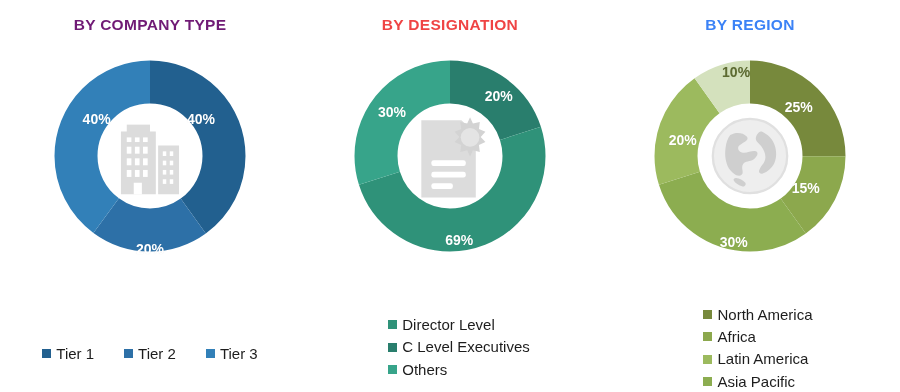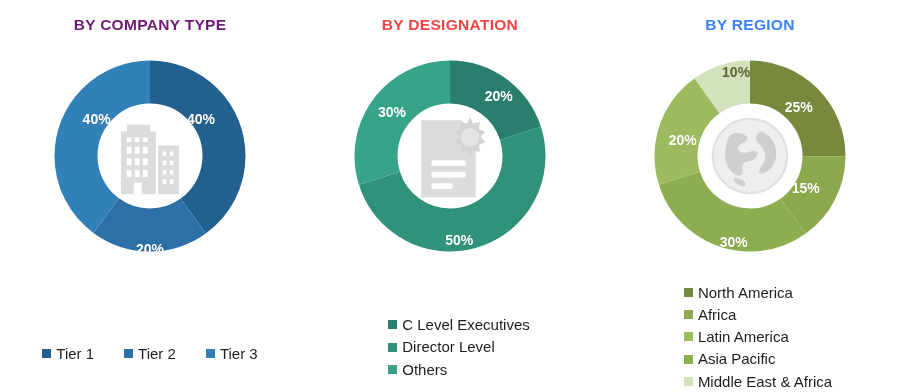--- a/index.html
+++ b/index.html
@@ -179,21 +179,21 @@
     <div class="donut-wrap">
       <svg viewBox="0 0 232 232">
         <g transform="rotate(-90 116 116)">
           <circle cx="116" cy="116" r="74" fill="none" stroke="#297e6d" stroke-width="43" stroke-dasharray="92.99 371.97" stroke-dashoffset="0"></circle>
           <circle cx="116" cy="116" r="74" fill="none" stroke="#2f9279" stroke-width="43" stroke-dasharray="232.48 232.48" stroke-dashoffset="-92.99"></circle>
           <circle cx="116" cy="116" r="74" fill="none" stroke="#37a48a" stroke-width="43" stroke-dasharray="139.49 325.47" stroke-dashoffset="-325.47"></circle>
         </g>
       </svg>
 
       <div class="pct-label" style="left:71%; top:24%">20%</div>
-      <div class="pct-label" style="left:54%; top:86%">50%</div>
+      <div class="pct-label" style="left:54%; top:86%">69%</div>
       <div class="pct-label" style="left:25%; top:31%">30%</div>
 
       <div class="center-icon">
         <svg width="60" height="66" viewBox="0 0 60 66" aria-hidden="true">
           <path d="M10 8 h28 l10 10 v44 h-38 z" fill="#dcdcdc"></path>
           <g fill="#ffffff">
             <rect x="17" y="36" width="24" height="4" rx="1.6"></rect>
             <rect x="17" y="44" width="24" height="4" rx="1.6"></rect>
             <rect x="17" y="52" width="15" height="4" rx="1.6"></rect>
           </g>
@@ -201,26 +201,26 @@
             <path d="M44 6 l2.0 4.4 4.8-1.2 -0.6 4.9 4.5 2.0 -3.3 3.6 3.3 3.6 -4.5 2.0 0.6 4.9 -4.8-1.2 -2.0 4.4 -2.0-4.4 -4.8 1.2 0.6-4.9 -4.5-2.0 3.3-3.6 -3.3-3.6 4.5-2.0 -0.6-4.9 4.8 1.2 z"></path>
           </g>
           <circle cx="44" cy="20" r="6.5" fill="#e4e4e4"></circle>
         </svg>
       </div>
     </div>
 
     <div class="legend legend-designation">
       <div class="legend-col">
         <div class="legend-item">
+          <span class="swatch" style="background:#2f9279"></span>
+          <span class="legend-label">Director Level</span>
+        </div>
+        <div class="legend-item">
           <span class="swatch" style="background:#297e6d"></span>
           <span class="legend-label">C Level Executives</span>
-        </div>
-        <div class="legend-item">
-          <span class="swatch" style="background:#2f9279"></span>
-          <span class="legend-label">Director Level</span>
         </div>
         <div class="legend-item">
           <span class="swatch" style="background:#37a48a"></span>
           <span class="legend-label">Others</span>
         </div>
       </div>
     </div>
   </div>
 
   <div class="panel">
@@ -267,21 +267,17 @@
           <span class="legend-label">Africa</span>
         </div>
         <div class="legend-item">
           <span class="swatch" style="background:#9cba5e"></span>
           <span class="legend-label">Latin America</span>
         </div>
         <div class="legend-item">
           <span class="swatch" style="background:#8cad50"></span>
           <span class="legend-label">Asia Pacific</span>
         </div>
-        <div class="legend-item">
-          <span class="swatch" style="background:#d4e1bd"></span>
-          <span class="legend-label">Middle East &amp; Africa</span>
-        </div>
       </div>
     </div>
   </div>
 
 </div>
 
 </body></html>

